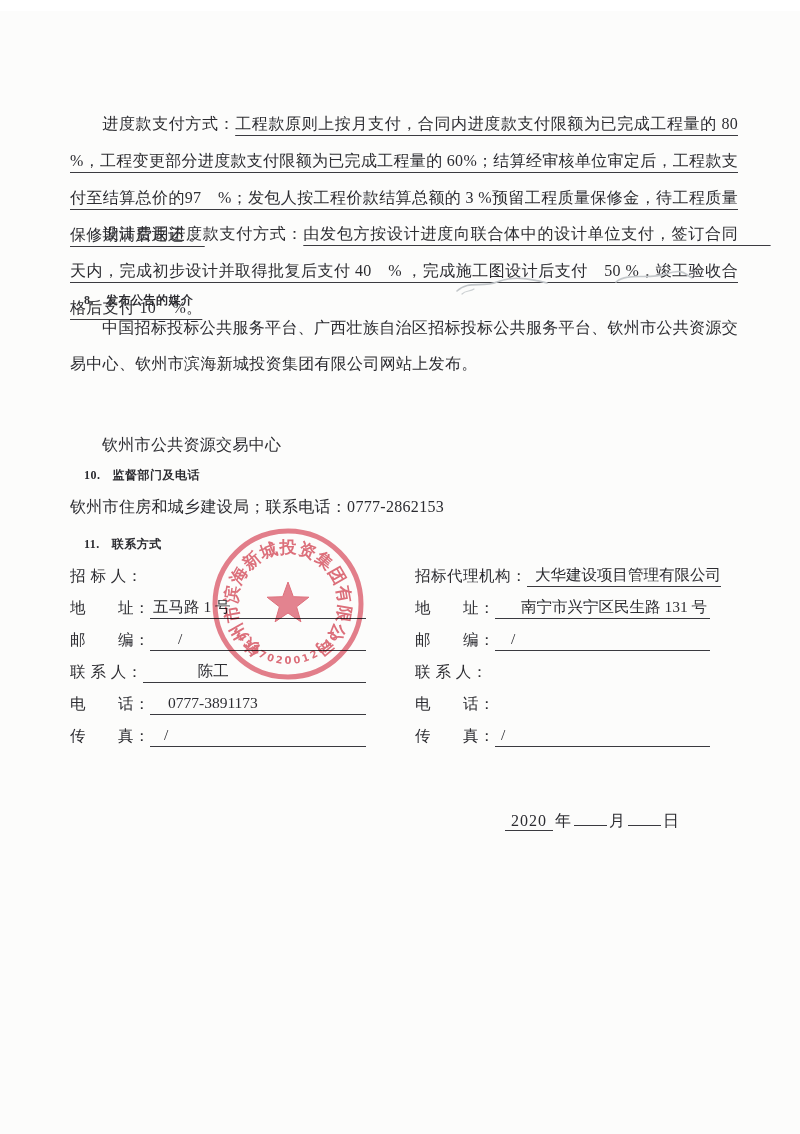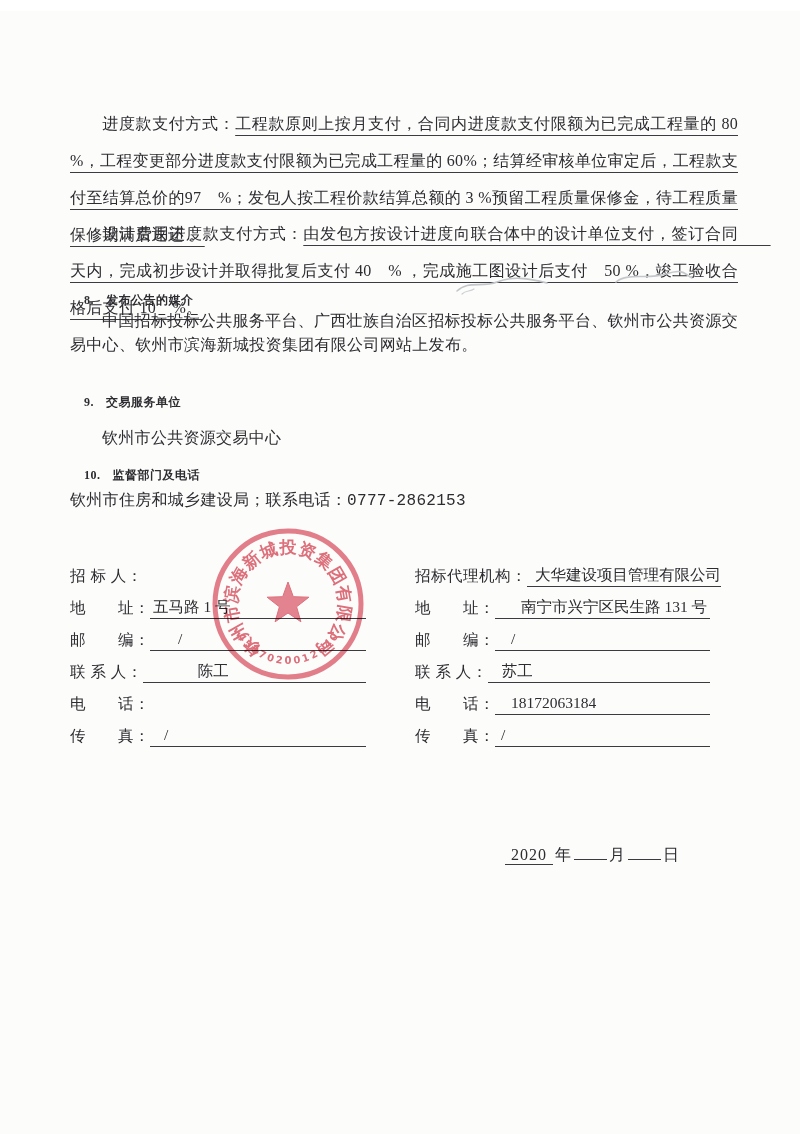--- a/index.html
+++ b/index.html
@@ -34,24 +34,23 @@
   }
   .heading {
     font-size: 12px;
     font-weight: bold;
     letter-spacing: 0.5px;
     white-space: pre;
   }
   .heading .num { display: inline-block; margin-right: 12px; }
   .body-text {
     font-size: 16px;
-    line-height: 24px;
+    line-height: 36px;
     text-align: justify;
     letter-spacing: 0.3px;
-    font-family: Liberation Mono, monospace;
   }
   .indent-first { text-indent: 2em; }
   .indent-all { padding-left: 2em; }
 
   
   .contacts {
     display: grid;
     grid-template-columns: 296px 295px;
     column-gap: 49px;
     font-size: 15.5px;
@@ -112,50 +111,51 @@
     <svg width="84" height="24" viewBox="0 0 84 24">
       <path d="M4 17 C 16 7, 36 15, 54 9 S 72 9, 80 13" fill="none" stroke="#c4c8cb" stroke-width="1.6" stroke-linecap="round"></path>
     </svg>
   </div>
 
   <div class="abs content heading" style="top:266px;">
     <span class="num">8.</span><span>发布公告的媒介</span>
   </div>
   <div class="abs content body-text indent-first" style="top:299px;">中国招标投标公共服务平台、广西壮族自治区招标投标公共服务平台、钦州市公共资源交易中心、钦州市滨海新城投资集团有限公司网站上发布。</div>
 
-  <div class="abs content heading" style="top:368px;">
-    <span class="num">9.</span><span>交易服务单位</span>
-  </div>
   <div class="abs content body-text indent-all" style="top:416px;">钦州市公共资源交易中心</div>
 
   <div class="abs content heading" style="top:441px;">
     <span class="num">10.</span><span>监督部门及电话</span>
   </div>
   <div class="abs content body-text" style="top:478px;">钦州市住房和城乡建设局；联系电话：0777-2862153</div>
 
+  <div class="abs content heading" style="top:510px;">
+    <span class="num">11.</span><span>联系方式</span>
+  </div>
 
   <div class="abs content contacts" style="top:544px;">
     <div class="contact-col">
       <div class="contact-row">
         <span class="label">招 标 人：</span>
       </div>
       <div class="contact-row">
         <span class="label">地　　址：</span>
         <span class="value" style="padding-left:3px;">五马路 1 号</span>
       </div>
       <div class="contact-row">
         <span class="label">邮　　编：</span>
         <span class="value" style="padding-left:28px;">/</span>
       </div>
       <div class="contact-row">
         <span class="label">联 系 人：</span>
         <span class="value" style="padding-left:55px;">陈工</span>
       </div>
       <div class="contact-row">
         <span class="label">电　　话：</span>
+        <span class="value" style="padding-left:18px;">0777-3891173</span>
       </div>
       <div class="contact-row">
         <span class="label">传　　真：</span>
         <span class="value" style="padding-left:14px;">/</span>
       </div>
     </div>
     <div class="contact-col">
       <div class="contact-row">
         <span class="label">招标代理机构：</span>
         <span class="value" style="padding-left:8px;">大华建设项目管理有限公司</span>
@@ -163,25 +163,23 @@
       <div class="contact-row">
         <span class="label">地　　址：</span>
         <span class="value" style="padding-left:26px;">南宁市兴宁区民生路 131 号</span>
       </div>
       <div class="contact-row">
         <span class="label">邮　　编：</span>
         <span class="value" style="padding-left:16px;">/</span>
       </div>
       <div class="contact-row">
         <span class="label">联 系 人：</span>
-        <span class="value" style="padding-left:14px;">苏工</span>
       </div>
       <div class="contact-row">
         <span class="label">电　　话：</span>
-        <span class="value" style="padding-left:16px;">18172063184</span>
       </div>
       <div class="contact-row">
         <span class="label">传　　真：</span>
         <span class="value" style="padding-left:6px;">/</span>
       </div>
     </div>
   </div>
 
   <div class="abs seal" style="left:203px; top:508px; opacity:0.82;">
     <svg width="170" height="170" viewBox="0 0 170 170">
@@ -215,17 +213,17 @@
         <text x="85" y="145" transform="rotate(-9 85 85)">0</text>
         <text x="85" y="145" transform="rotate(-18 85 85)">1</text>
         <text x="85" y="145" transform="rotate(-27 85 85)">2</text>
         <text x="85" y="145" transform="rotate(-36 85 85)">6</text>
         <text x="85" y="145" transform="rotate(-45 85 85)">4</text>
         <text x="85" y="145" transform="rotate(-54 85 85)">0</text>
       </g>
     </svg>
   </div>
 
-  <div class="abs date-line" style="left:485px; top:816px;">
+  <div class="abs date-line" style="left:485px; top:782px;">
     <span class="fill year-fill">2020</span><span class="sep">年</span><span class="fill blank-fill"></span><span class="sep">月</span><span class="fill blank-fill"></span><span class="sep">日</span>
   </div>
 
 </div>
 
 </body></html>

